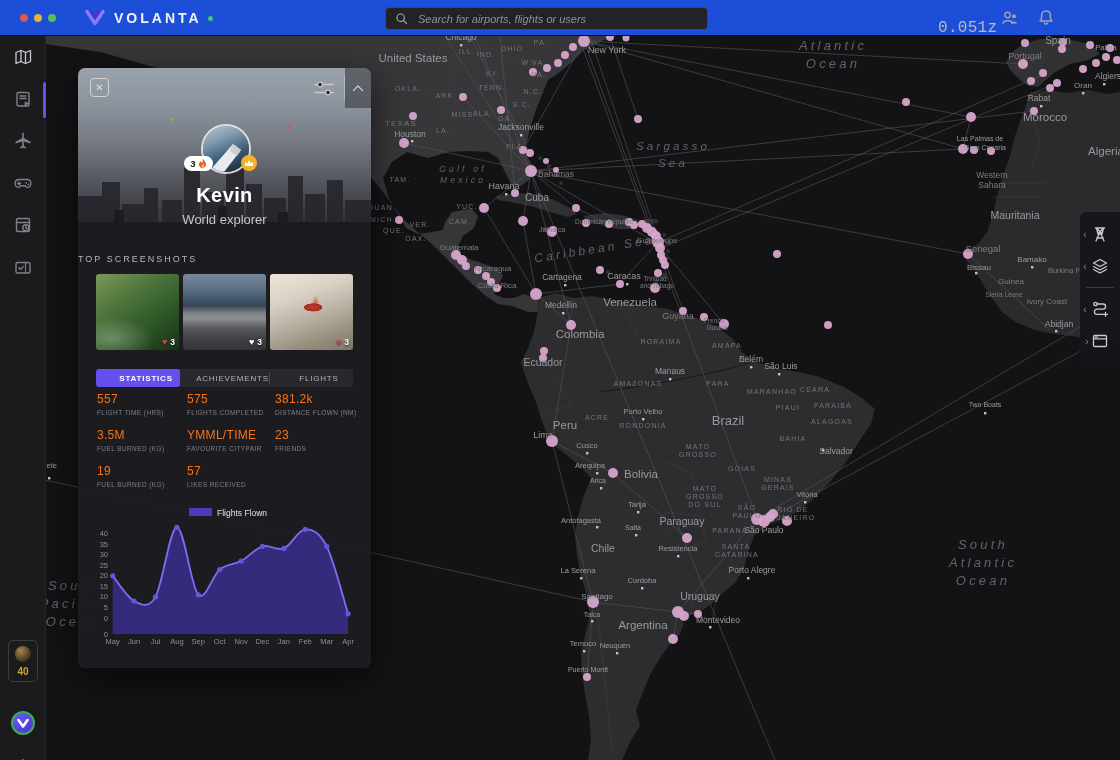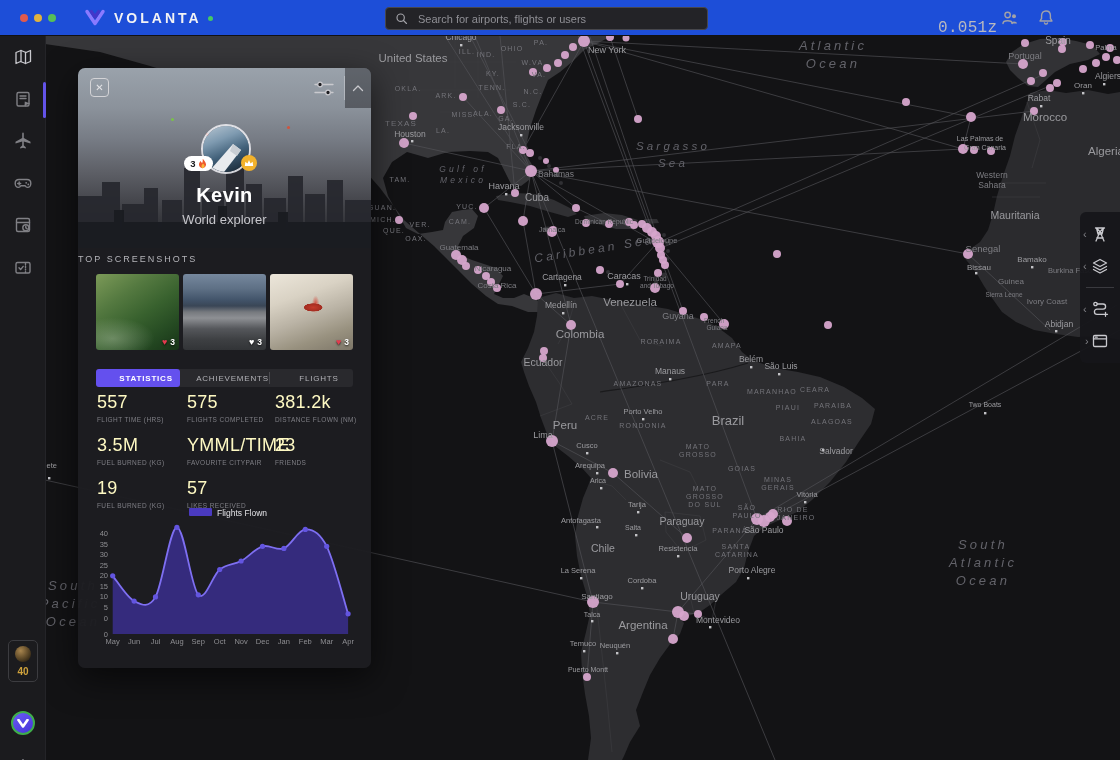--- a/index.html
+++ b/index.html
@@ -10,21 +10,21 @@
   #topbar{position:absolute;top:0;left:0;right:0;height:36px;background:#1d4ed8;z-index:40;
           display:flex;align-items:center;border-bottom:1px solid #111113;}
   .tdot{width:8px;height:8px;border-radius:50%;margin-right:6px;}
   #traffic{display:flex;align-items:center;margin-left:20px;}
   #brandwrap{display:flex;align-items:center;margin-left:22px;}
   #brand-text{color:#f2f2f4;font-weight:700;font-size:14px;letter-spacing:3px;margin-left:8px;}
   #brand-dot{width:5px;height:5px;border-radius:50%;background:#45c864;margin-left:6px;margin-top:2px;}
   #searchbox{position:absolute;left:385px;top:7px;width:323px;height:23px;border:1px solid #47474c;
              border-radius:4px;background:#232327;display:flex;align-items:center;padding:0 8px;}
   #searchbox input{flex:1;background:transparent;border:none;outline:none;color:#cfcfd3;
-             font-size:11px;font-family:"Liberation Sans",sans-serif;margin-left:7px;}
+             font-size:11px;font-family:"Liberation Sans",sans-serif;margin-left:7px;font-style:italic;}
   #searchbox input::placeholder{color:#8f8f95;}
   #utc{position:absolute;left:938px;top:10px;height:36px;display:flex;align-items:center;
        color:#b9b9bf;font-size:16px;letter-spacing:.3px;font-family:Liberation Mono, monospace;}
   .tb-icon{position:absolute;top:8px;width:20px;height:20px;cursor:pointer;}
   
   #sidebar{position:absolute;left:0;top:36px;bottom:0;width:46px;background:#1b1b1e;z-index:30;
            border-right:1px solid #242428;}
   .sb-item{width:46px;height:42px;display:flex;align-items:center;justify-content:center;cursor:pointer;}
   .sb-item svg{opacity:.75;}
   .sb-item.active svg{opacity:1;}
@@ -97,21 +97,21 @@
      radial-gradient(5px 12px at 55% 40%,#d5493a 0%,transparent 75%),
      linear-gradient(160deg,#ece6da 0%,#d9d2c4 30%,#b9b2a4 55%,#98917f 78%,#7d7668 100%);}
   #tabs{position:absolute;left:18px;top:301px;width:257px;height:18px;background:#29292d;border-radius:3px;
         display:flex;align-items:stretch;}
   .tab{flex:1;display:flex;align-items:center;justify-content:center;color:#b2b2b7;font-size:8px;
        letter-spacing:.8px;cursor:pointer;position:relative;padding-left:16px;}
   .tab.active{background:#6450ee;border-radius:3px;color:#fff;font-weight:700;}
   .tab.sep::before{content:"";position:absolute;left:0;top:3px;bottom:3px;width:1px;background:#4a4a4f;}
   #stats{position:absolute;left:19px;top:324px;width:262px;display:grid;
          grid-template-columns:90px 88px 84px;row-gap:12px;}
-  .stat .v{color:#fef9c3;font-size:18px;letter-spacing:.3px;}
+  .stat .v{color:#f97316;font-size:12px;letter-spacing:.3px;}
   .stat .l{color:#7f7f85;font-size:6.5px;letter-spacing:.4px;margin-top:3px;}
   #chart{position:absolute;left:0;top:436px;width:293px;height:160px;}
   
   .ic{stroke:#a2a2a8;stroke-width:1.4;fill:none;stroke-linecap:round;stroke-linejoin:round;}
   .icB{stroke:#c9c9ce;stroke-width:1.3;fill:none;stroke-linecap:round;stroke-linejoin:round;}
 </style>
 </head>
 <body>
 
 <div id="app">

